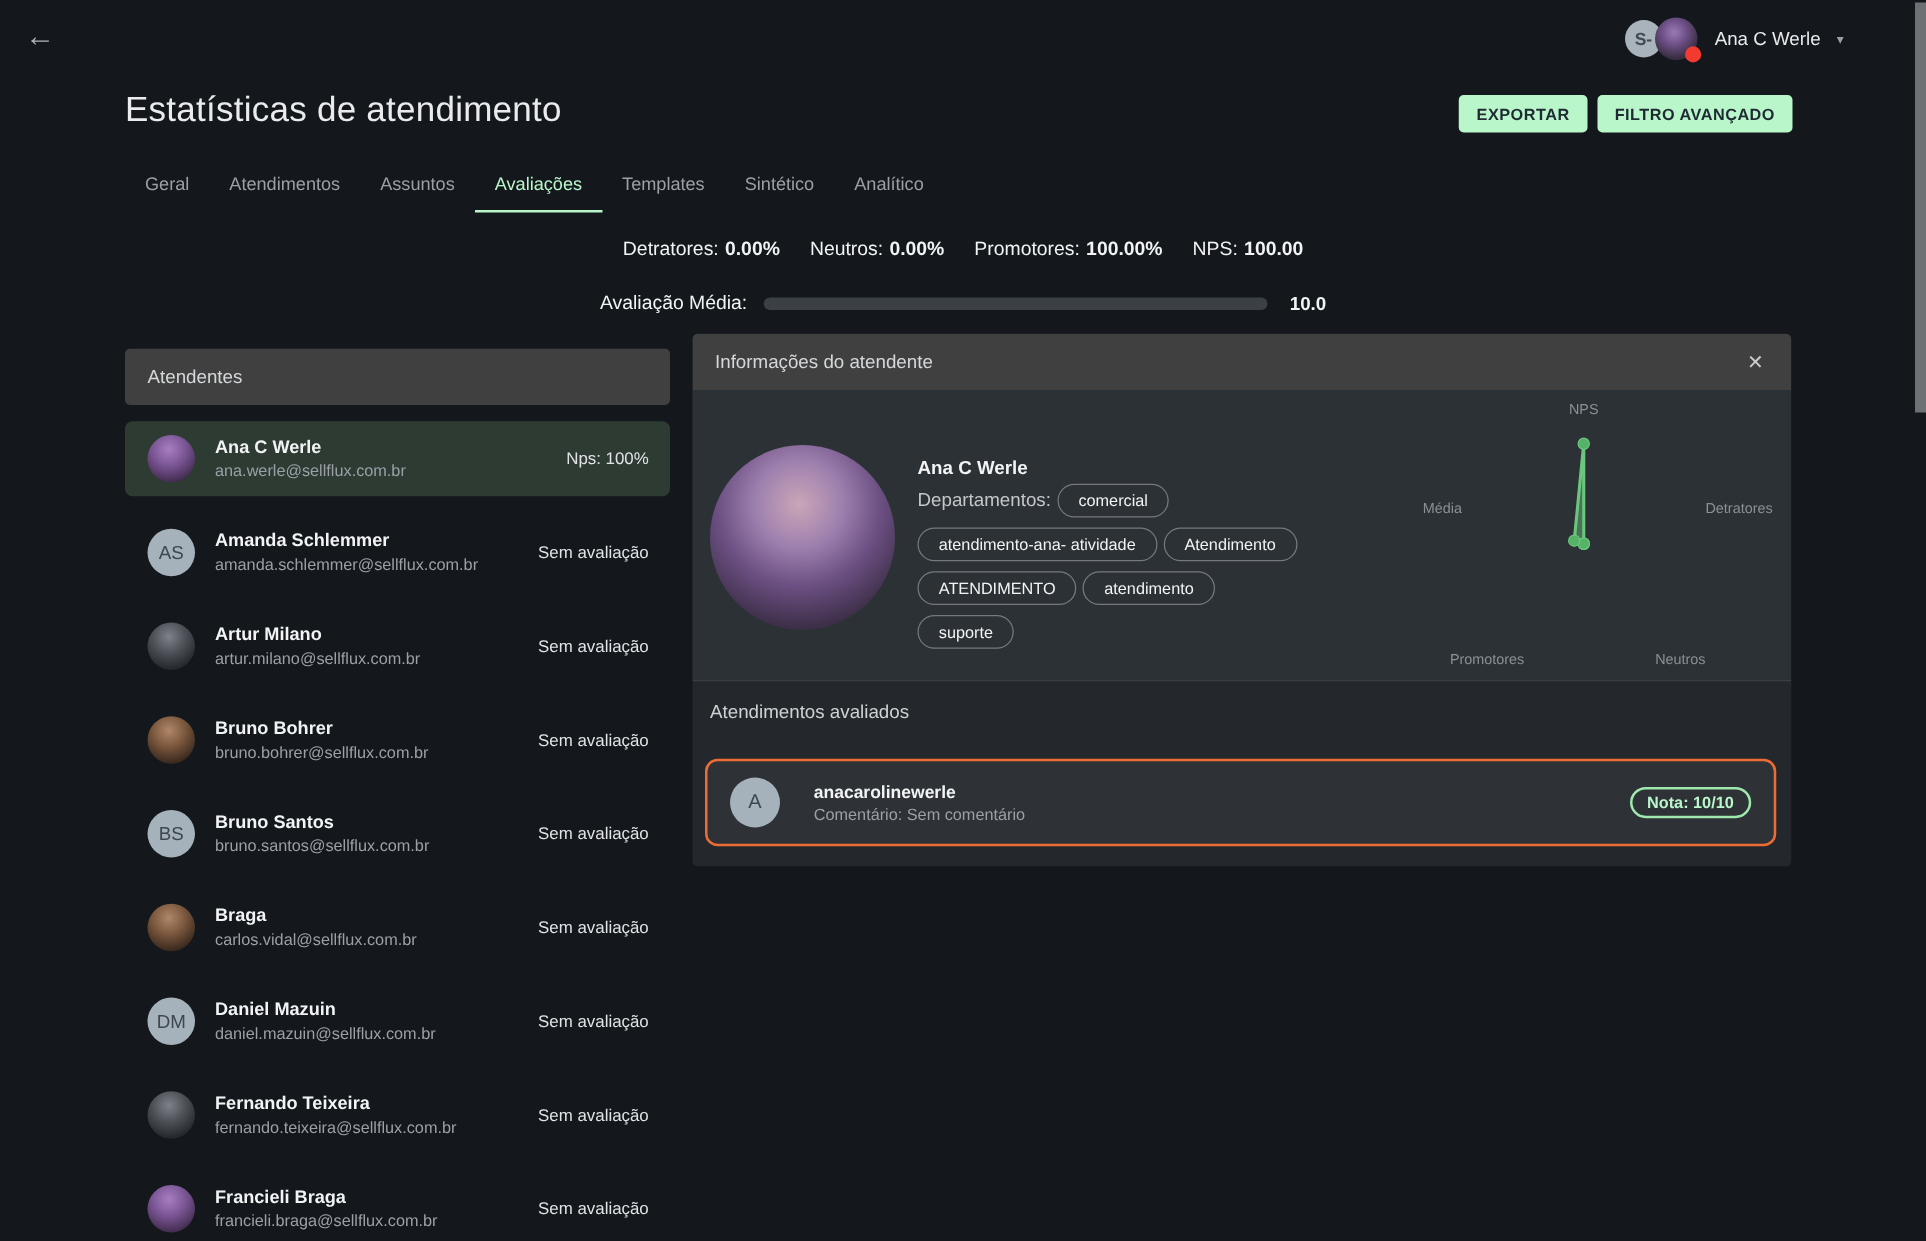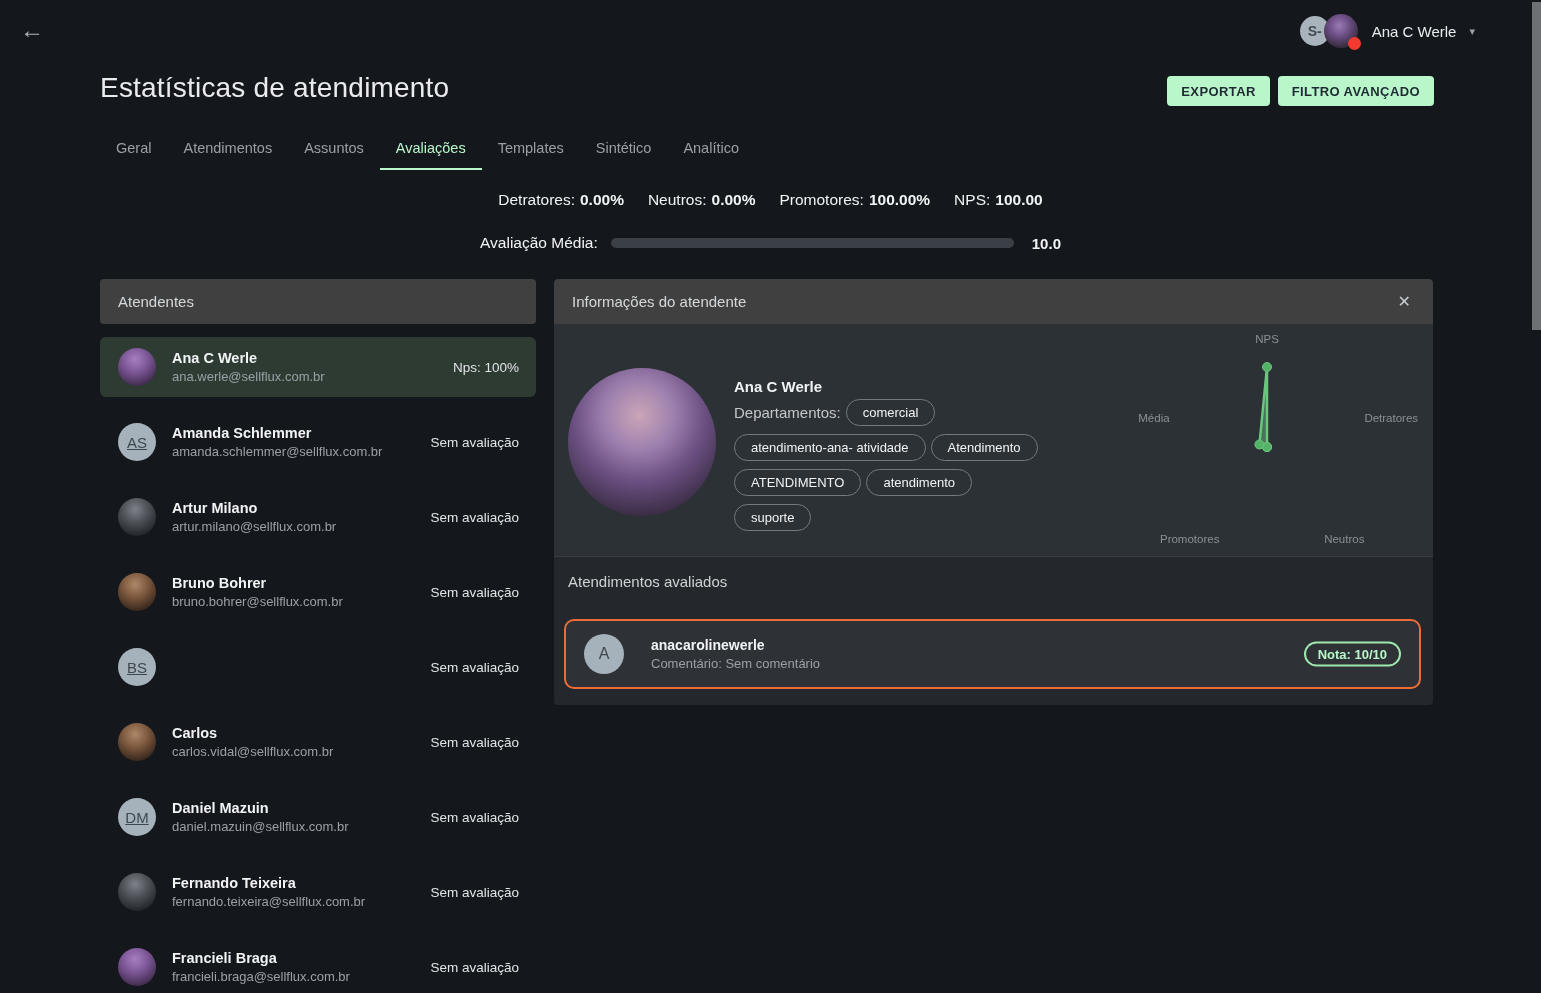--- a/index.html
+++ b/index.html
@@ -42,33 +42,33 @@
   .avg-value { font-size:15px; font-weight:bold; color:#f1f3f4; margin-left:18px; }
 
   
   .left-panel { position:absolute; left:100px; top:279px; width:436px; height:714px; }
   .panel-header { height:45px; background:#404040; border-radius:4px; display:flex; align-items:center;
                   padding:0 18px; font-size:15px; color:#d5d8da; }
   .att-list { margin-top:13px; }
   .att-row { position:relative; height:60px; border-radius:6px; margin-bottom:15px; display:flex; align-items:center; cursor:pointer; }
   .att-row.selected { background:#2d3b33; }
   .avatar { width:38px; height:38px; border-radius:50%; flex:0 0 38px; margin-left:18px;
-            display:flex; align-items:center; justify-content:center; overflow:hidden;text-decoration:underline; }
+            display:flex; align-items:center; justify-content:center; overflow:hidden; }
   .avatar.initials { background:#a6b2bb; color:#3e474e; font-size:15px; }
   .avatar.photo { background:radial-gradient(circle at 45% 30%, #8a8f96 0%, #5a5f66 40%, #2e3238 75%, #1c1f24 100%); }
   .avatar.photo.h-purple { background:radial-gradient(circle at 45% 30%, #a77fc0 0%, #7a5594 40%, #473055 75%, #26192e 100%); }
   .avatar.photo.h-warm   { background:radial-gradient(circle at 45% 30%, #b08768 0%, #79563c 40%, #3e2c20 75%, #201610 100%); }
   .avatar.photo.h-dark   { background:radial-gradient(circle at 45% 30%, #7e8288 0%, #4c5056 40%, #26292e 75%, #16181c 100%); }
   .att-texts { margin-left:16px; display:flex; flex-direction:column; justify-content:center; min-width:0; }
   .att-name { font-size:14.5px; font-weight:bold; color:#f1f3f4; line-height:19px; }
   .att-email { font-size:13px; color:#9aa0a6; line-height:18px; }
   .att-status { position:absolute; right:17px; top:50%; transform:translateY(-50%); font-size:13.5px; color:#e1e3e6;text-align:center; }
 
   
-  .right-panel { position:absolute; left:554px; top:279px; width:879px; height:426px; background:#24282c; border-radius:4px; overflow:hidden; }
+  .right-panel { position:absolute; left:554px; top:267px; width:879px; height:426px; background:#24282c; border-radius:4px; overflow:hidden; }
   .right-panel .panel-header { border-radius:4px 4px 0 0; justify-content:space-between; padding-right:22px; }
   .close-x { font-size:16px; color:#c9ccce; cursor:pointer; }
   .info-section { position:relative; height:233px; background:#2c3135; border-bottom:1px solid #3a3e42; }
   .big-avatar { position:absolute; left:14px; top:44px; width:148px; height:148px; border-radius:50%;
     background:radial-gradient(circle at 48% 32%, #caa6b8 0%, #9d7fae 28%, #6b4f82 52%, #3d2f48 78%, #231c2b 100%); }
   .info-texts { position:absolute; left:180px; top:52px; width:312px; }
   .info-name { font-size:15px; font-weight:bold; color:#f1f3f4; line-height:21px; }
   .info-total { font-size:15px; color:#c4c7ca; line-height:21px; margin-top:2px; }
   .dept-wrap { margin-top:2px; display:flex; flex-wrap:wrap; align-items:center; gap:8px 5px; }
   .dept-label { font-size:15px; color:#c4c7ca; }
@@ -167,26 +167,30 @@
         <div class="att-row">
           <span class="avatar photo h-warm"></span>
           <span class="att-texts">
             <span class="att-name">Bruno Bohrer</span>
             <span class="att-email">bruno.bohrer@sellflux.com.br</span>
           </span>
           <span class="att-status">Sem avaliação</span>
         </div>
         <div class="att-row">
           <span class="avatar initials">BS</span>
+          <span class="att-texts">
+            <span class="att-name">Bruno Santos</span>
+            <span class="att-email">bruno.santos@sellflux.com.br</span>
+          </span>
           <span class="att-status">Sem avaliação</span>
         </div>
         <div class="att-row">
           <span class="avatar photo h-warm"></span>
           <span class="att-texts">
-            <span class="att-name">Carlos</span>
+            <span class="att-name">Braga</span>
             <span class="att-email">carlos.vidal@sellflux.com.br</span>
           </span>
           <span class="att-status">Sem avaliação</span>
         </div>
         <div class="att-row">
           <span class="avatar initials">DM</span>
           <span class="att-texts">
             <span class="att-name">Daniel Mazuin</span>
             <span class="att-email">daniel.mazuin@sellflux.com.br</span>
           </span>

